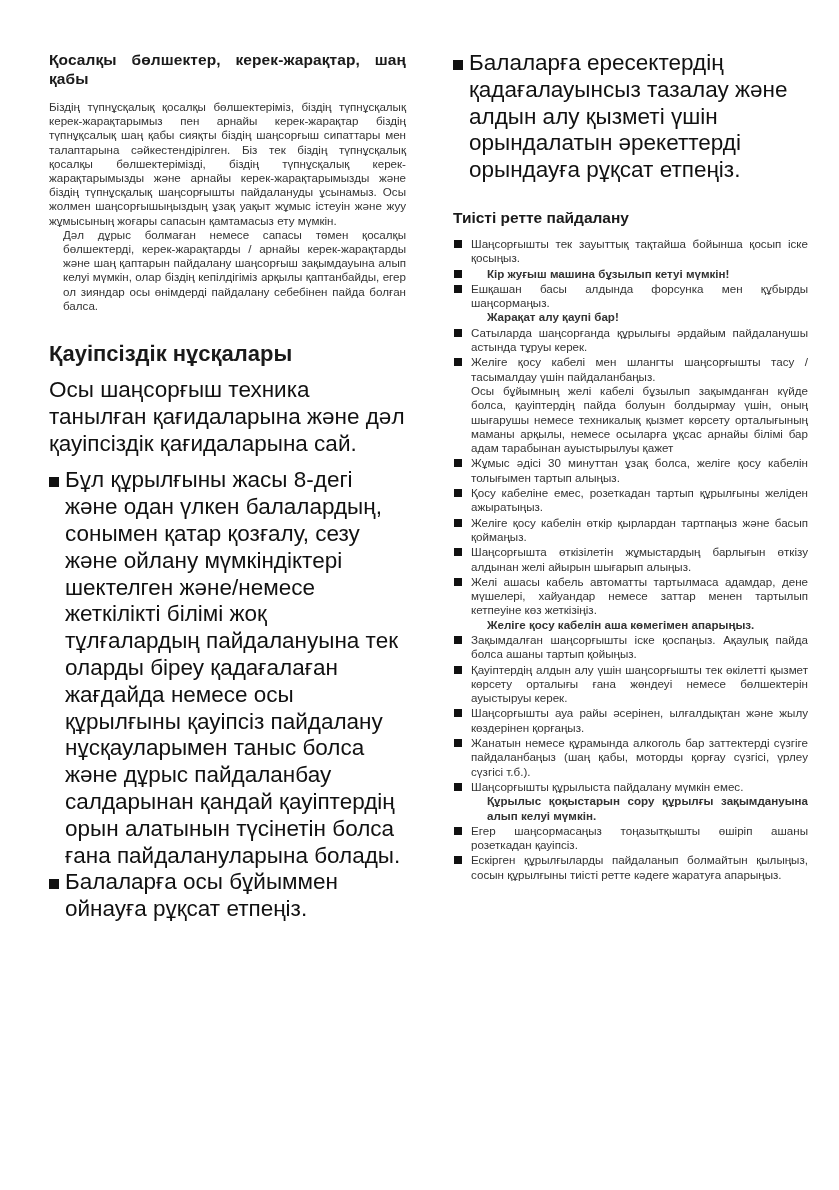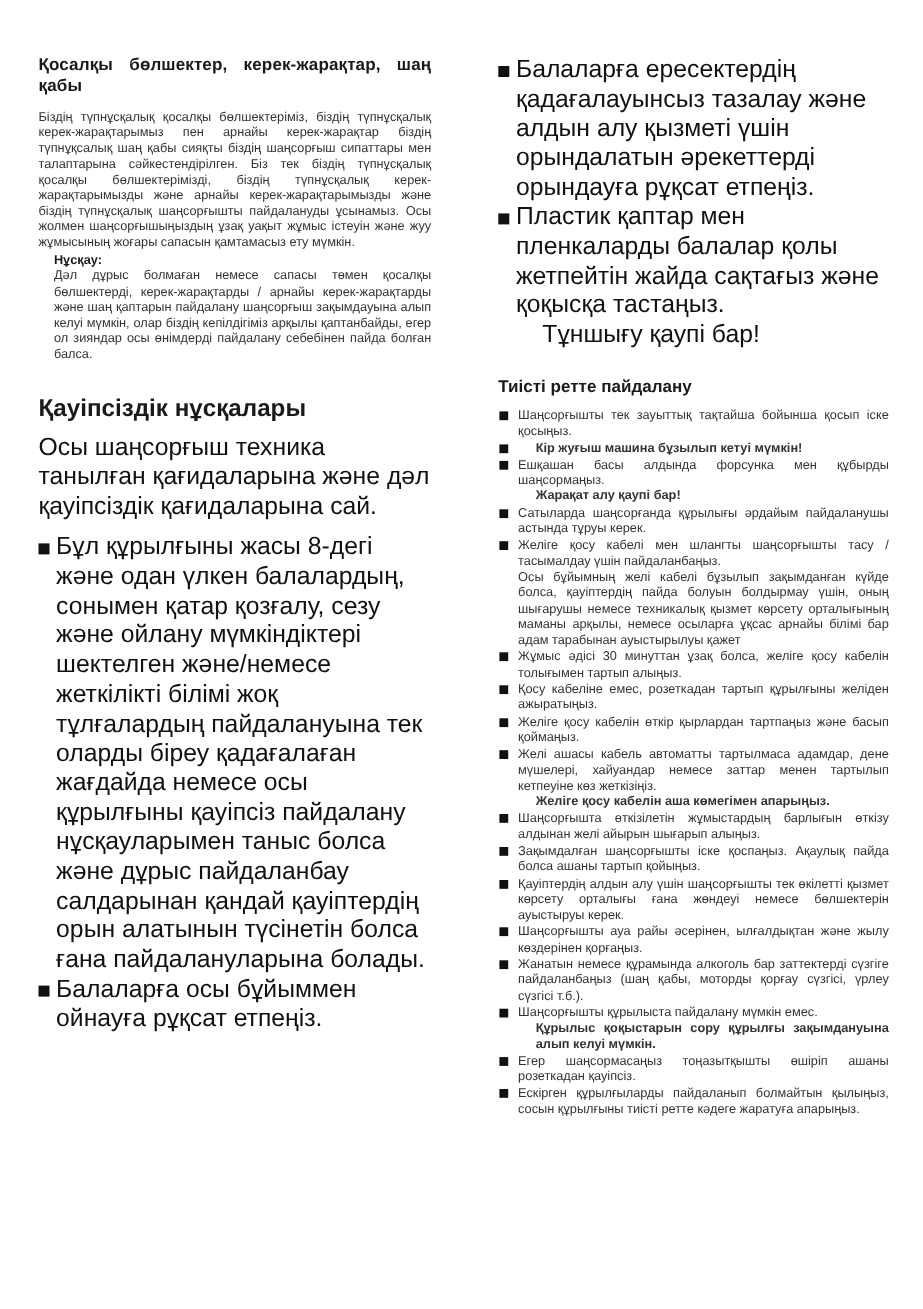--- a/index.html
+++ b/index.html
@@ -8,21 +8,21 @@
     }
     body {
       width: 839px; height: 1190px;
       position: relative;
       overflow: hidden;
       font-family: "Liberation Sans", "DejaVu Sans", sans-serif;
       color: #1a1a1a;
     }
     .col-left {
       position: absolute;
-      left: 35px; top: 50px;
+      left: 49px; top: 50px;
       width: 357px;
     }
     .col-right {
       position: absolute;
       left: 453px; top: 50px;
       width: 355px;
     }
     h2.sub {
       font-size: 15.5px;
       font-weight: bold;
@@ -117,21 +117,20 @@
       text-align: justify;
     }
   </style>
 </head>
 <body>
 
 <div class="col-left">
   <h2 class="sub">Қосалқы бөлшектер, керек-жарақтар, шаң қабы</h2>
   <p class="body-small">Біздің түпнұсқалық қосалқы бөлшектеріміз, біздің түпнұсқалық керек-жарақтарымыз пен арнайы керек-жарақтар біздің түпнұқсалық шаң қабы сияқты біздің шаңсорғыш сипаттары мен талаптарына сәйкестендірілген. Біз тек біздің түпнұсқалық қосалқы бөлшектерімізді, біздің түпнұсқалық керек-жарақтарымызды және арнайы керек-жарақтарымызды және біздің түпнұсқалық шаңсорғышты пайдалануды ұсынамыз. Осы жолмен шаңсорғышыңыздың ұзақ уақыт жұмыс істеуін және жуу жұмысының жоғары сапасын қамтамасыз ету мүмкін.</p>
   <div class="note">
-    <div class="note-title">Нұсқау:</div>
     <p class="body-small">Дәл дұрыс болмаған немесе сапасы төмен қосалқы бөлшектерді, керек-жарақтарды / арнайы керек-жарақтарды және шаң қаптарын пайдалану шаңсорғыш зақымдауына алып келуі мүмкін, олар біздің кепілдігіміз арқылы қаптанбайды, егер ол зияндар осы өнімдерді пайдалану себебінен пайда болған балса.</p>
   </div>
 
   <h1 class="section">Қауіпсіздік нұсқалары</h1>
   <p class="large">Осы шаңсорғыш техника танылған қағидаларына және дәл қауіпсіздік қағидаларына сай.</p>
 
   <ul class="big-list">
     <li>
       <span class="bullet"></span>
       <span>Бұл құрылғыны жасы 8-дегі және одан үлкен балалардың, сонымен қатар қозғалу, сезу және ойлану мүмкіндіктері шектелген және/немесе жеткілікті білімі жоқ тұлғалардың пайдалануына тек оларды біреу қадағалаған жағдайда немесе осы құрылғыны қауіпсіз пайдалану нұсқауларымен таныс болса және дұрыс пайдаланбау салдарынан қандай қауіптердің орын алатынын түсінетін болса ғана пайдалануларына болады.</span>
@@ -142,25 +141,20 @@
     </li>
   </ul>
 </div>
 
 <div class="col-right">
   <ul class="big-list">
     <li>
       <span class="bullet"></span>
       <span>Балаларға ересектердің қадағалауынсыз тазалау және алдын алу қызметі үшін орындалатын әрекеттерді орындауға рұқсат етпеңіз.</span>
     </li>
-    <li>
-      <span class="bullet"></span>
-      <span>Пластик қаптар мен пленкаларды балалар қолы жетпейтін жайда сақтағыз және қоқысқа тастаңыз.</span>
-      <span class="big-indent">Тұншығу қаупі бар!</span>
-    </li>
   </ul>
 
   <h3 class="usage">Тиісті ретте пайдалану</h3>
 
   <ul class="small-list">
     <li>
       <span class="bullet"></span>
       <span>Шаңсорғышты тек зауыттық тақтайша бойынша қосып іске қосыңыз.</span>
     </li>
     <li>
@@ -188,29 +182,29 @@
     <li>
       <span class="bullet"></span>
       <span>Қосу кабеліне емес, розеткадан тартып құрылғыны желіден ажыратыңыз.</span>
     </li>
     <li>
       <span class="bullet"></span>
       <span>Желіге қосу кабелін өткір қырлардан тартпаңыз және басып қоймаңыз.</span>
     </li>
     <li>
       <span class="bullet"></span>
+      <span>Шаңсорғышта өткізілетін жұмыстардың барлығын өткізу алдынан желі айырын шығарып алыңыз.</span>
+    </li>
+    <li>
+      <span class="bullet"></span>
       <span>Желі ашасы кабель автоматты тартылмаса адамдар, дене мүшелері, хайуандар немесе заттар менен тартылып кетпеуіне көз жеткізіңіз.</span>
       <span class="sub-indent">Желіге қосу кабелін аша көмегімен апарыңыз.</span>
     </li>
     <li>
       <span class="bullet"></span>
-      <span>Шаңсорғышта өткізілетін жұмыстардың барлығын өткізу алдынан желі айырын шығарып алыңыз.</span>
-    </li>
-    <li>
-      <span class="bullet"></span>
       <span>Зақымдалған шаңсорғышты іске қоспаңыз. Ақаулық пайда болса ашаны тартып қойыңыз.</span>
     </li>
     <li>
       <span class="bullet"></span>
       <span>Қауіптердің алдын алу үшін шаңсорғышты тек өкілетті қызмет көрсету орталығы ғана жөндеуі немесе бөлшектерін ауыстыруы керек.</span>
     </li>
     <li>
       <span class="bullet"></span>
       <span>Шаңсорғышты ауа райы әсерінен, ылғалдықтан және жылу көздерінен қорғаңыз.</span>
     </li>

